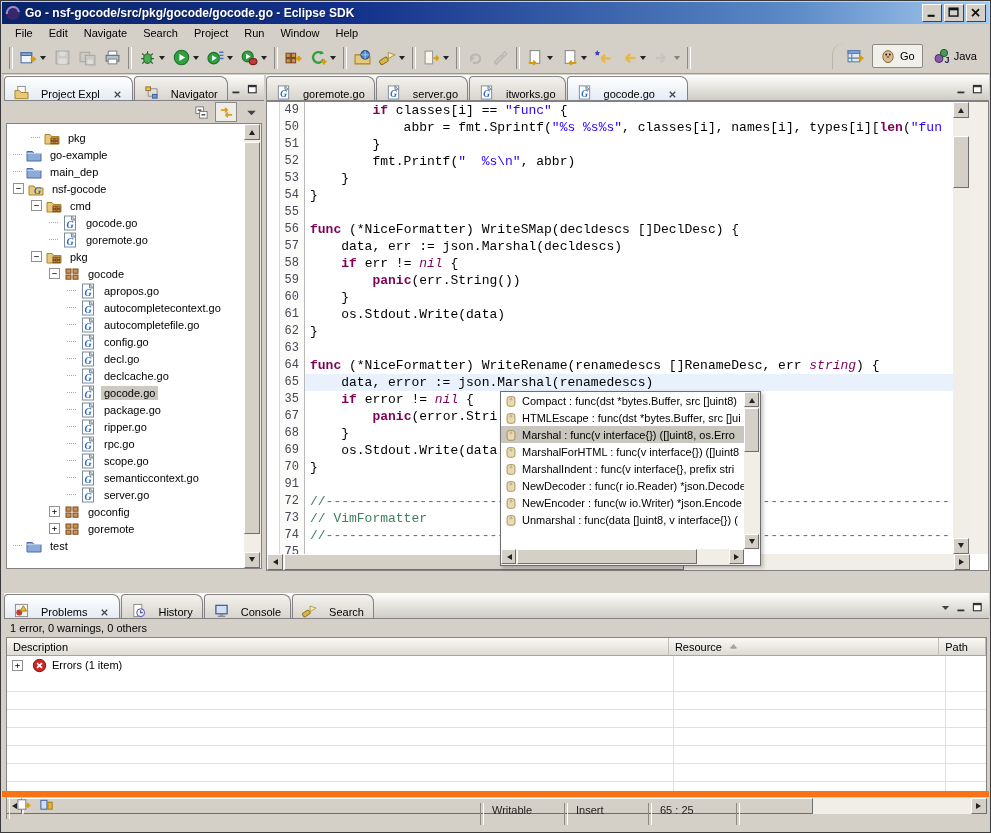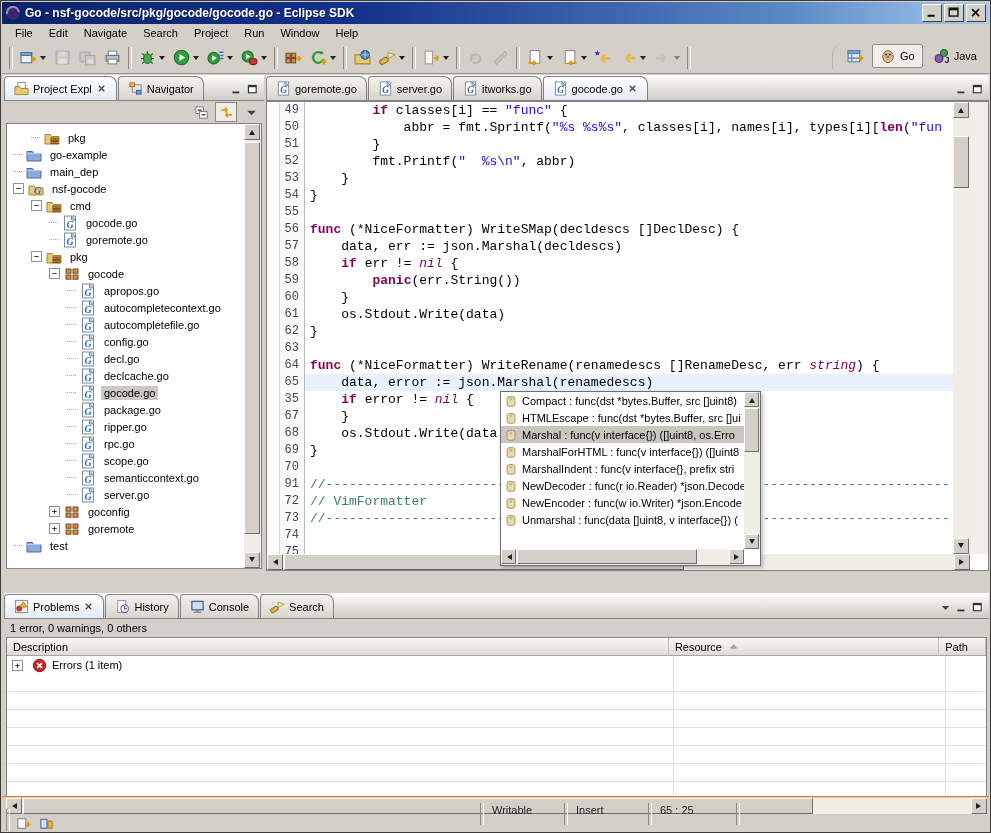--- a/index.html
+++ b/index.html
@@ -30,21 +30,21 @@
   .persp{position:absolute;right:6px;top:42px;height:26px;display:flex;align-items:center;gap:4px;
     padding-left:10px;border-left:1px solid #b8b5ad;border-radius:12px 0 0 0;background:#d4d0c8}
   .pbtn{display:flex;align-items:center;gap:4px;padding:3px 7px;border-radius:2px}
   .pbtn.active{background:#f2f0ea;border:1px solid #8c8a84}
   .pbtn .plabel{white-space:nowrap}
 
   
   .panel{position:absolute;background:#d4d0c8}
   .tabband{position:absolute;left:0;top:0;right:0;height:25px;
     background:linear-gradient(#fdfdfc,#cfccc4);border-bottom:1px solid #848284;display:flex;align-items:flex-end}
-  .tab{display:flex;align-items:center;gap:4px;height:23px;padding:0 9px;margin-right:1px;
+  .tab{display:flex;align-items:flex-end;gap:12px;height:23px;padding:0 9px;margin-right:1px;
     border:1px solid #848284;border-bottom:none;border-radius:4px 8px 0 0;
     background:linear-gradient(#f4f2ee,#d8d5cd);white-space:nowrap}
   .tab.active{background:linear-gradient(#ffffff,#e4ebf4);font-weight:normal}
   .bandbtns{margin-left:auto;display:flex;align-items:center;gap:3px;padding:0 5px 4px 0}
   .viewtools{position:absolute;right:2px;top:27px;height:20px;display:flex;align-items:center;gap:3px}
   .vtbtn{width:20px;height:18px;display:flex;align-items:center;justify-content:center;border:1px solid transparent}
   .vtbtn.pressed{border:1px solid #8c8a84;background:#efede7}
 
   
   .treebox{position:absolute;left:2px;top:48px;right:2px;bottom:2px;background:#fff;border:1px solid #848284;overflow:hidden}
@@ -97,22 +97,22 @@
   .summary{position:absolute;left:2px;top:27px;right:2px;height:15px;display:flex;align-items:center;padding-left:4px}
   .ptable{position:absolute;left:2px;top:44px;right:2px;bottom:18px;background:#fff;border:1px solid #848284;overflow:hidden}
   .phead{position:absolute;left:0;top:0;right:0;height:18px;display:flex}
   .pcol{background:linear-gradient(#faf9f6,#dedbd3);border-right:1px solid #c2bfb7;border-bottom:1px solid #a8a59d;
     display:flex;align-items:center;padding-left:6px;box-sizing:border-box;gap:6px}
   .prow{position:absolute;left:0;right:0;height:18px;display:flex;align-items:center;gap:5px;padding-left:5px}
   .pgrid{position:absolute;left:0;right:0;height:1px;background:#e2e0da}
   .pvline{position:absolute;top:18px;bottom:0;width:1px;background:#e2e0da}
 
   
-  .statusbar{position:absolute;left:1px;right:1px;bottom:1px;height:34px;border-top:1px solid #f97316;
-    display:flex;align-items:flex-end}
+  .statusbar{position:absolute;left:1px;right:1px;bottom:1px;height:34px;border-top:6px solid #f97316;
+    display:flex;align-items:flex-start}
   .groove{width:2px;height:22px;border-left:1px solid #8c8a84;border-right:1px solid #fff;margin:0 4px;flex:none}
   .sfield{position:absolute;top:7px;white-space:nowrap;color:#222}
   .sgroove{position:absolute;top:6px;width:2px;height:22px;border-left:1px solid #8c8a84;border-right:1px solid #fff}
 </style>
 </head>
 <body>
 
 <div class="win">
 
   <div class="titlebar">
@@ -879,20 +879,21 @@
           <div class="cl"><span>    data, err := json.Marshal(decldescs)</span></div>
           <div class="cl"><span>    </span><span class="sk">if</span><span> err != </span><span class="si">nil</span><span> {</span></div>
           <div class="cl"><span>        </span><span class="sk">panic</span><span>(err.String())</span></div>
           <div class="cl"><span>    }</span></div>
           <div class="cl"><span>    os.Stdout.Write(data)</span></div>
           <div class="cl"><span>}</span></div>
           <div class="cl">&nbsp;</div>
           <div class="cl"><span class="sk">func</span><span> (*NiceFormatter) WriteRename(renamedescs []RenameDesc, err </span><span class="si">string</span><span>) {</span></div>
           <div class="cl cur"><span>    data, error := json.Marshal(renamedescs)</span></div>
           <div class="cl"><span>    </span><span class="sk">if</span><span> error != </span><span class="si">nil</span><span> {</span></div>
+          <div class="cl"><span>        </span><span class="sk">panic</span><span>(error.Stri</span></div>
           <div class="cl"><span>    }</span></div>
           <div class="cl"><span>    os.Stdout.Write(data</span></div>
           <div class="cl"><span>}</span></div>
           <div class="cl">&nbsp;</div>
           <div class="cl"><span class="sc">//--------------------------------------------------------------------------------</span></div>
           <div class="cl"><span class="sc">// VimFormatter</span></div>
           <div class="cl"><span class="sc">//--------------------------------------------------------------------------------</span></div>
           <div class="cl">&nbsp;</div>
         </div>
       <div class="overview"></div>

